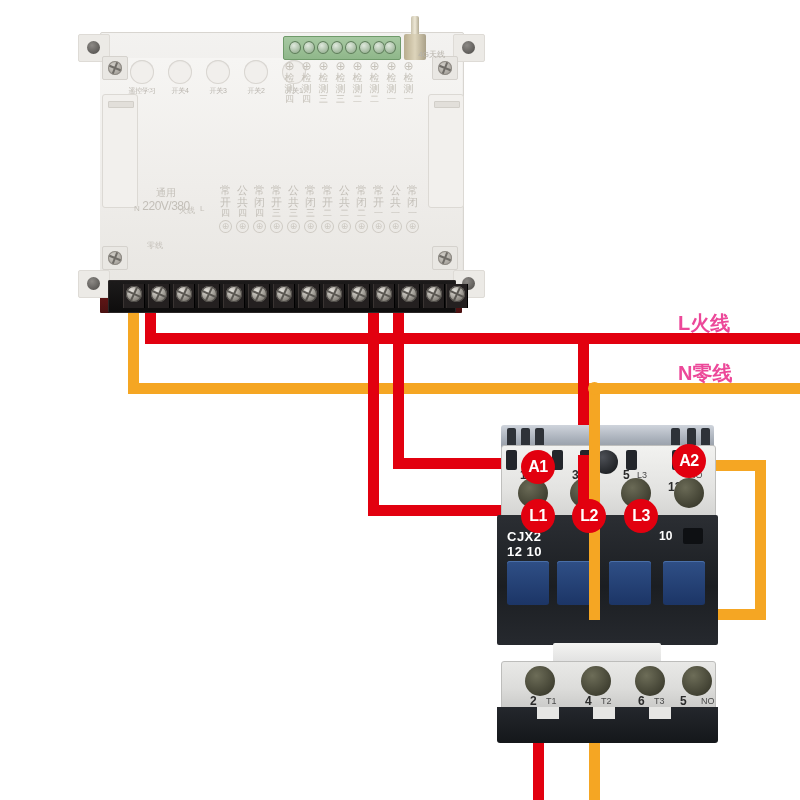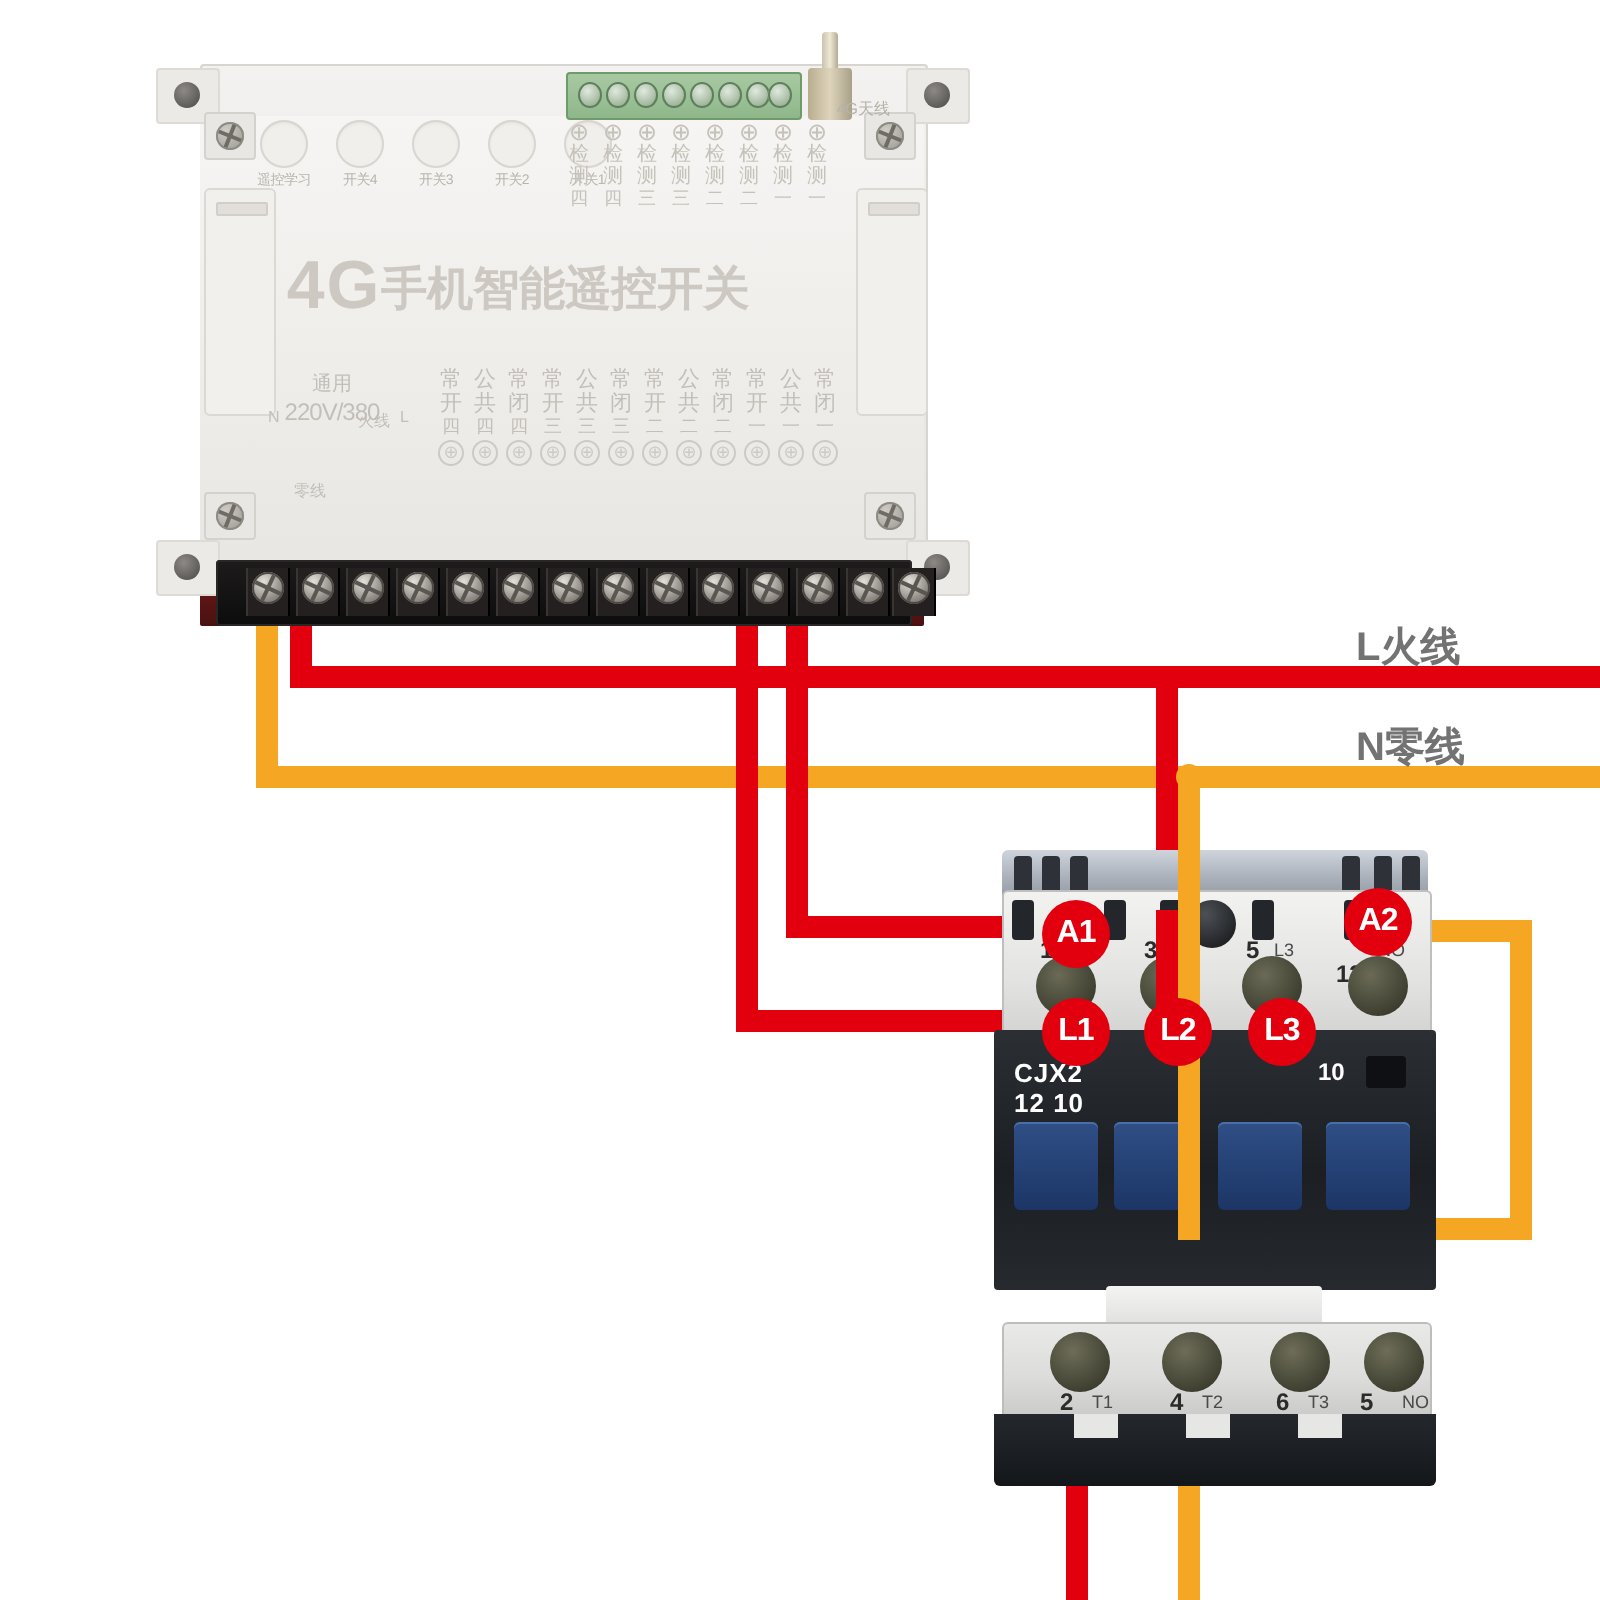--- a/index.html
+++ b/index.html
@@ -162,21 +162,21 @@
   .ct-foot{position:absolute;left:2px;top:282px;width:221px;height:36px;
        background:linear-gradient(180deg,#24272c,#14171a);border-radius:0 0 3px 3px;}
   .ct-notch{position:absolute;top:0;width:22px;height:12px;background:#e6e6e4;}
 
   
   .badge{position:absolute;width:34px;height:34px;border-radius:50%;background:#e2000f;
        color:#fff;font-size:16px;font-weight:700;line-height:34px;text-align:center;
        letter-spacing:-.5px;}
 
   
-  .rlabel{position:absolute;font-size:20px;font-weight:700;color:#737373;white-space:nowrap;}
+  .rlabel{position:absolute;font-size:20px;font-weight:700;color:#ec4899;white-space:nowrap;}
 </style>
 </head>
 <body>
 
 <div class="stage">
 
   <div>
 
     <div class="w wr" style="left:145px;top:333px;width:655px;height:11px;"></div>
 
@@ -335,23 +335,20 @@
       <div class="detcol" style="left:119px;">
         <div class="det-cross">⊕</div>
         <div class="det-ch">检</div>
         <div class="det-ch">测</div>
         <div class="det-num">一</div>
       </div>
     </div>
 
     <div class="antlab">4G天线</div>
 
-    <div class="brand">
-      <span class="g4">4G</span><span class="cn">手机智能遥控开关</span>
-    </div>
 
     <div class="lowlab">
       <div class="l1">通用</div>
       <div class="l2">220V/380</div>
     </div>
     <div class="nlchar" style="left:56px;">N</div>
     <div class="nl" style="left:64px;margin-top:35px;">零线</div>
     <div class="nl" style="left:96px;">火线</div>
     <div class="nlchar" style="left:122px;">L</div>
 

